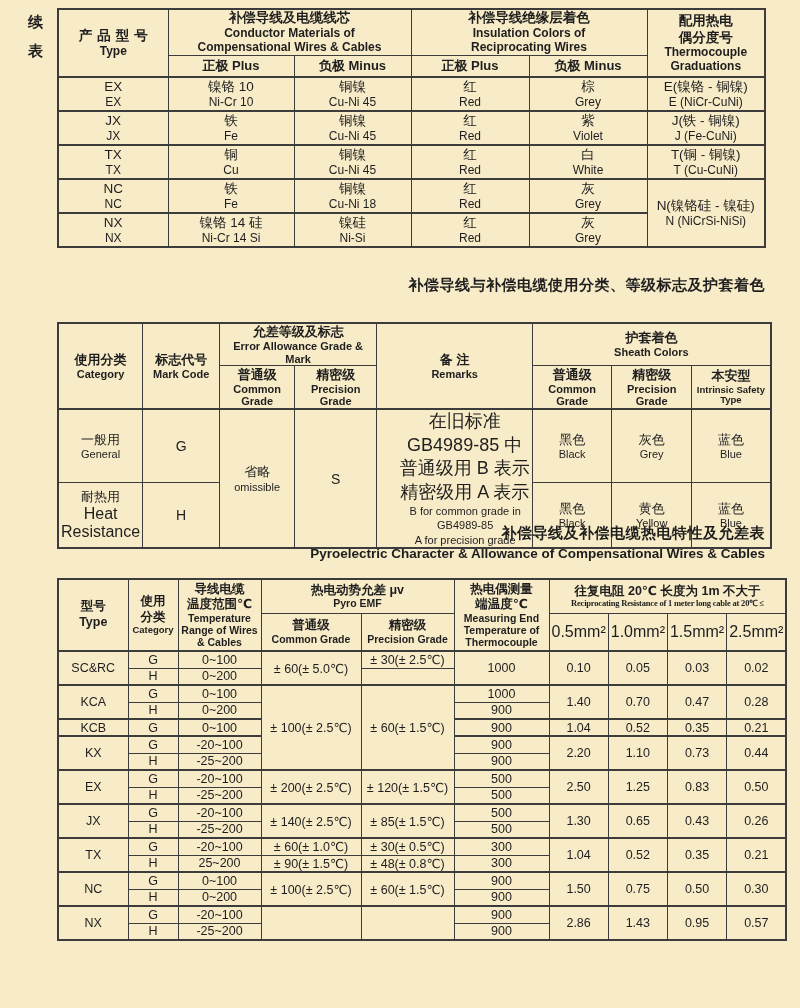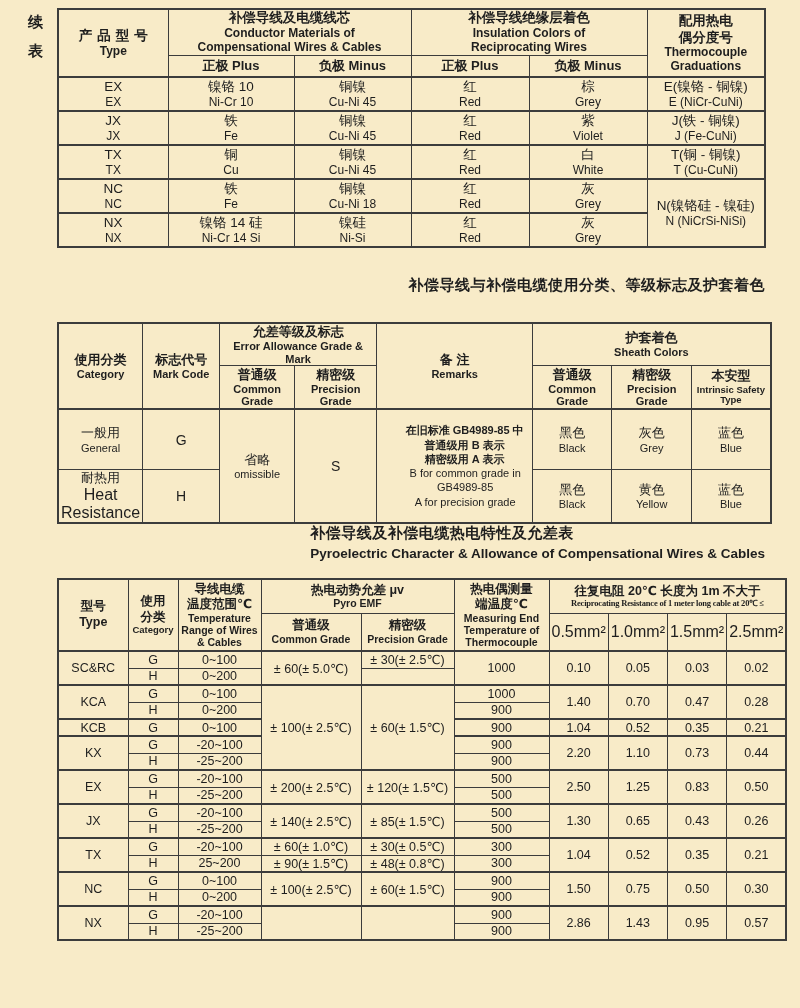--- a/index.html
+++ b/index.html
@@ -25,34 +25,34 @@
   .t1 .zh{font-size:13.5px;}
   .t1 .en{font-size:12px;}
   .t1 thead td{font-size:13px;font-weight:bold;}
   .t1 td.sp .zh{letter-spacing:5px;padding-left:5px;}
 
   
   .t2{left:57px;top:322px;}
   .t2 .zh{font-size:13px;}
   .t2 .en{font-size:11px;}
   .t2 td.big{font-size:14px;}
-  .t2 td.remarks .zh{font-size:11px;font-weight:bold;line-height:1.3;margin-left:20px;}
+  .t2 td.remarks .zh{font-size:18px;font-weight:normal;line-height:1.3;margin-left:20px;}
   .t2 td.remarks .en{font-size:11px;font-weight:normal;line-height:1.3;padding-left:21px;}
 
   
   .t3{left:57px;top:578px;}
   .t3 .zh{font-size:12.5px;}
   .t3 .en{font-size:10.5px;}
   .t3 tbody td{font-size:12.5px;}
 
   td.xs .en{font-size:9.5px;}
   td.xs2 .en{font-size:16px;}
   td.res .en{font-size:8.5px;letter-spacing:-0.2px;font-weight:bold;font-family:Liberation Serif, serif;}
 
-  .sec-title{position:absolute;right:35px;}
+  .sec-title{position:absolute;right:35px;text-align:right;}
   .sec-title .zh{font-size:15px;font-weight:bold;letter-spacing:0.5px;}
   .sec-title .en{font-size:13.5px;font-weight:bold;margin-top:3px;}
   .st2{top:276px;}
   .st3{top:524px;}
 </style>
 </head>
 <body>
 
 <div class="page">
 

